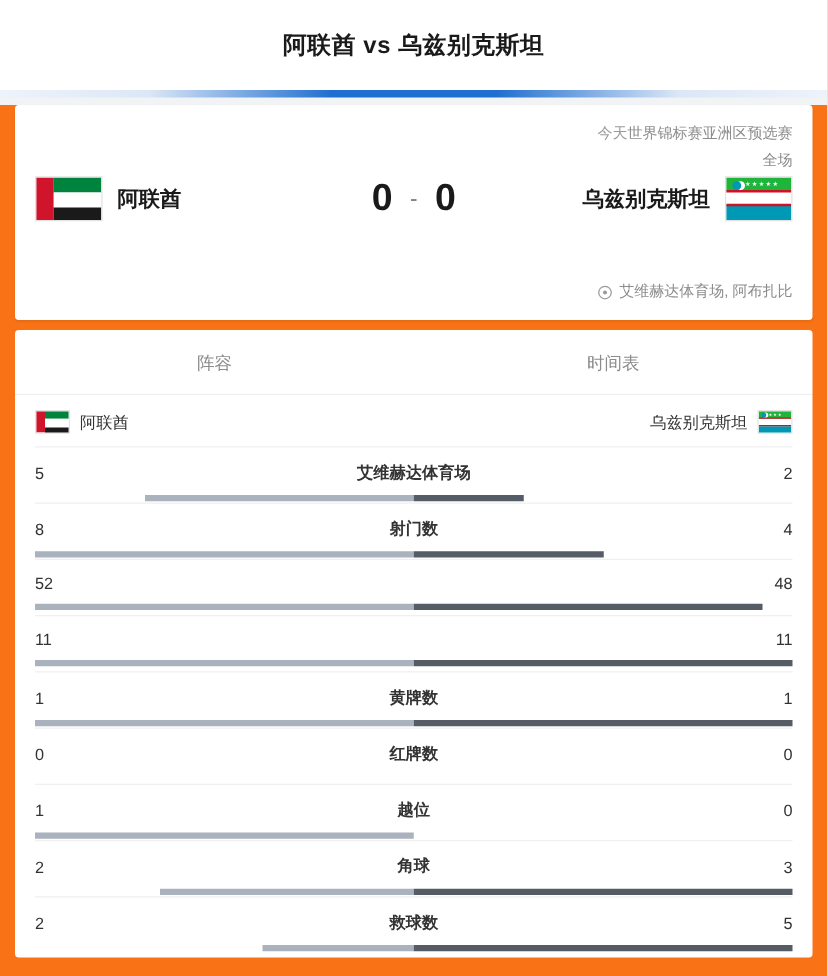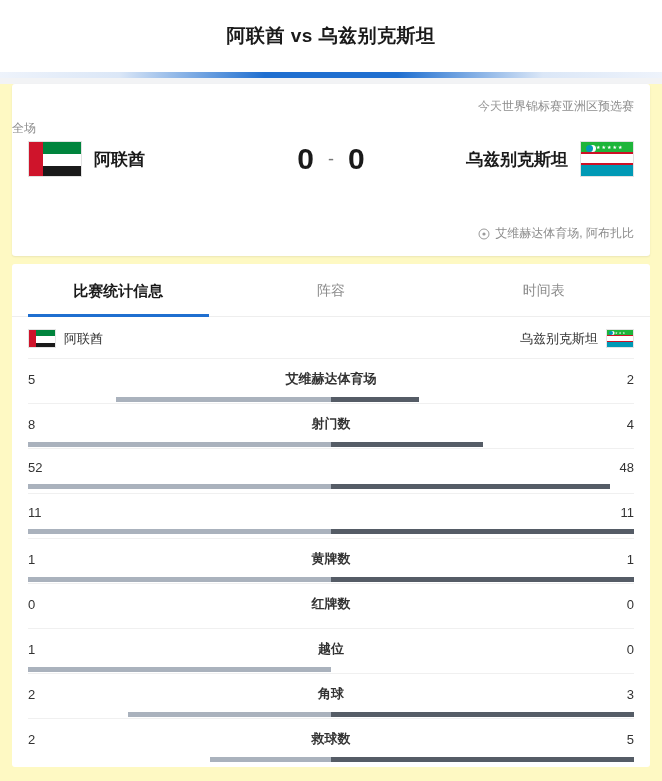--- a/index.html
+++ b/index.html
@@ -7,21 +7,21 @@
     width: 662px;
     height: 781px;
     background: #f2f3f5;
     font-family: "Liberation Sans", sans-serif;
     overflow: hidden;
   }
   .page {
     width: 662px;
     height: 781px;
     position: relative;
-    background: #fef9c3;
+    background: #f97316;
   }
 
   
   .title-bar {
     height: 72px;
     background: #ffffff;
     display: flex;
     align-items: center;
     justify-content: center;
   }
@@ -58,21 +58,21 @@
     display: flex;
     justify-content: flex-end;
     font-size: 12px;
     color: #9a9a9a;
   }
   .sc-top .competition { color: #8c8c8c; }
   .fullmatch {
     position: absolute;
     left: 0; right: 16px;
     top: 36px;
-    text-align: left;
+    text-align: right;
     font-size: 12px;
     color: #8c8c8c;
   }
   .sc-main {
     display: flex;
     align-items: center;
     justify-content: space-between;
     margin-top: 26px;
   }
   .team {
@@ -292,21 +292,20 @@
         <svg width="12" height="12" viewBox="0 0 12 12">
             <circle cx="6" cy="6" r="5" fill="none" stroke="#9a9a9a" stroke-width="1"></circle>
             <circle cx="6" cy="6" r="1.6" fill="#9a9a9a"></circle>
           </svg>
       </span>
       <span>艾维赫达体育场, 阿布扎比</span>
     </div>
   </div>
 
   <div class="tabs-card">
-    <div class="tab active">比赛统计信息</div>
     <div class="tab">阵容</div>
     <div class="tab">时间表</div>
   </div>
 
   <div class="stats-card">
 
     <div class="stats-head">
       <div class="sh-team">
         <span class="flag-sm flag-uae">
           <span class="red"></span>

